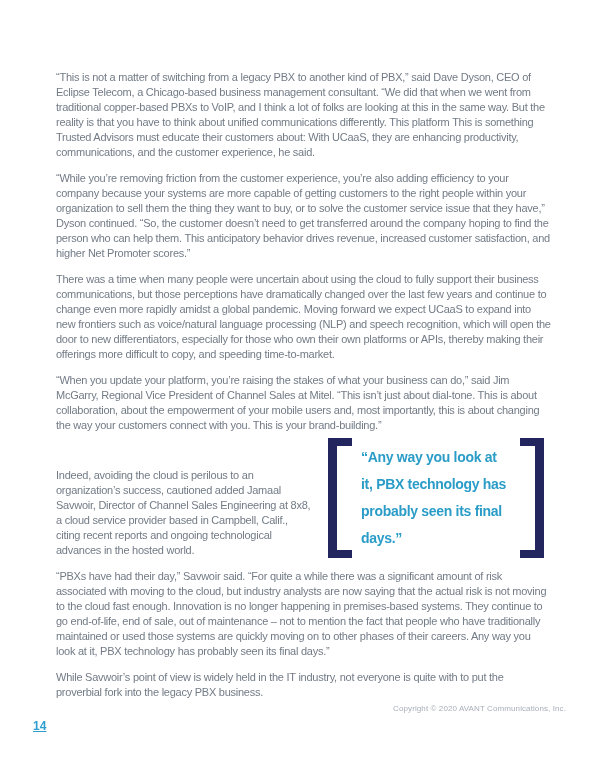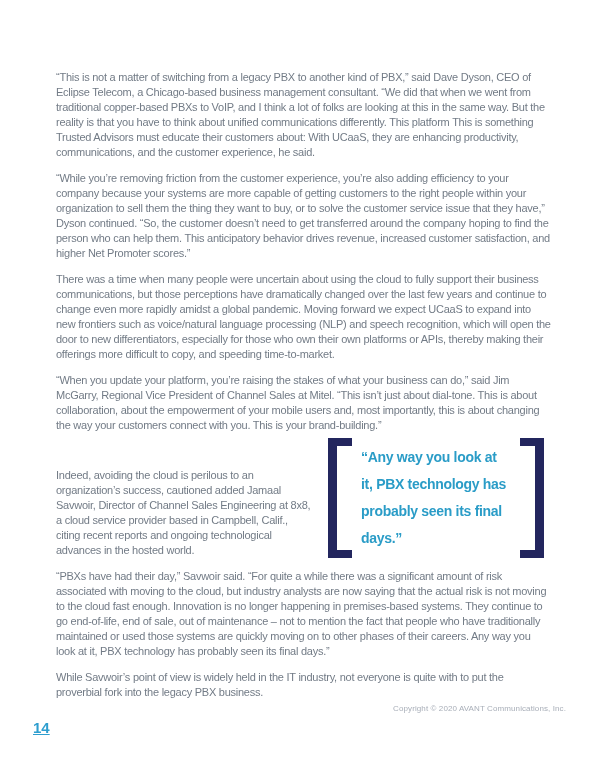--- a/index.html
+++ b/index.html
@@ -63,21 +63,21 @@
     font-size:14px;
     font-weight:bold;
     line-height:27px;
     letter-spacing:-0.3px;
     color:#2a9cc7;
     white-space:pre-line;
   }
   .page-number{
     position:absolute;
     left:33px;top:719px;
-    font-size:15px;
+    font-size:12px;
     font-weight:bold;
     color:#2e9ecf;
     text-decoration:underline;
   }
   .copyright{
     position:absolute;
     right:34px;top:704px;
     font-size:8px;
     color:#a8aeb8;
     letter-spacing:0.1px;

